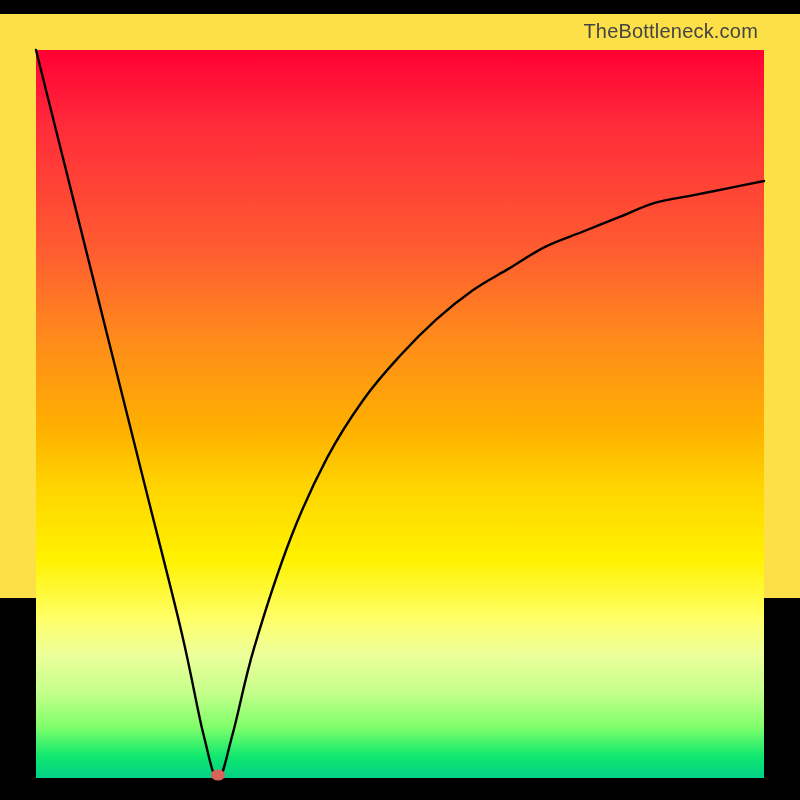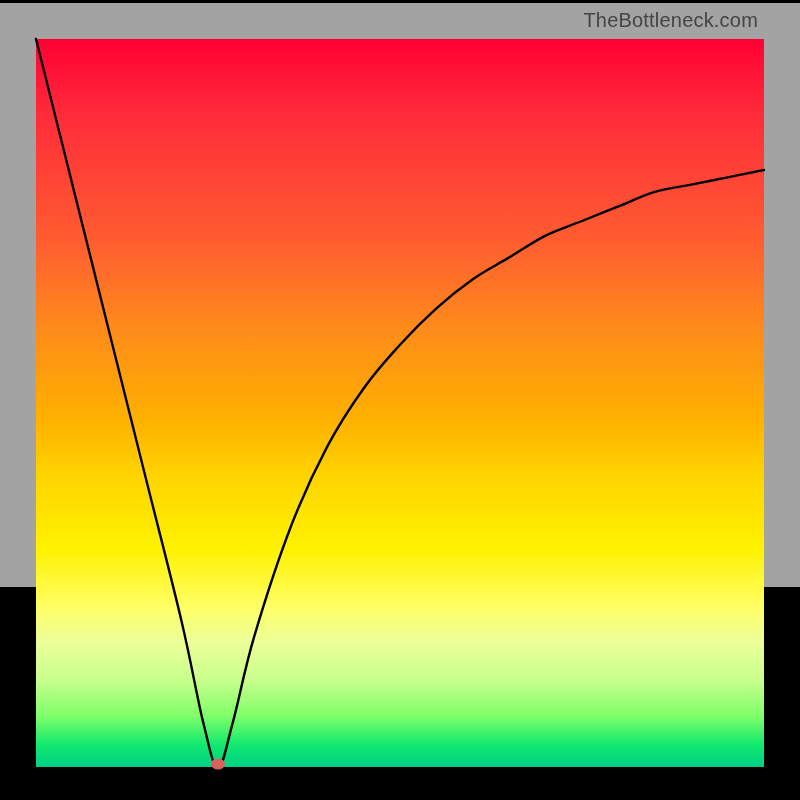--- a/index.html
+++ b/index.html
@@ -6,24 +6,24 @@
     margin: 0;
     padding: 0;
     width: 800px;
     height: 800px;
     background: #000;
     overflow: hidden;
     font-family: Arial, Helvetica, sans-serif;
   }
   .chart-wrap {
     position: absolute;
-    left: 0; top: 3px;
+    left: 0; top: 14px;
     width: 800px;
     height: 584px;
-    background: #a3a3a3;
+    background: #fde047;
   }
   .plot-area {
     position: absolute;
     left: 36px;
     top: 36px;
     width: 728px;
     height: 728px;
     
     background: linear-gradient(
       to bottom,

